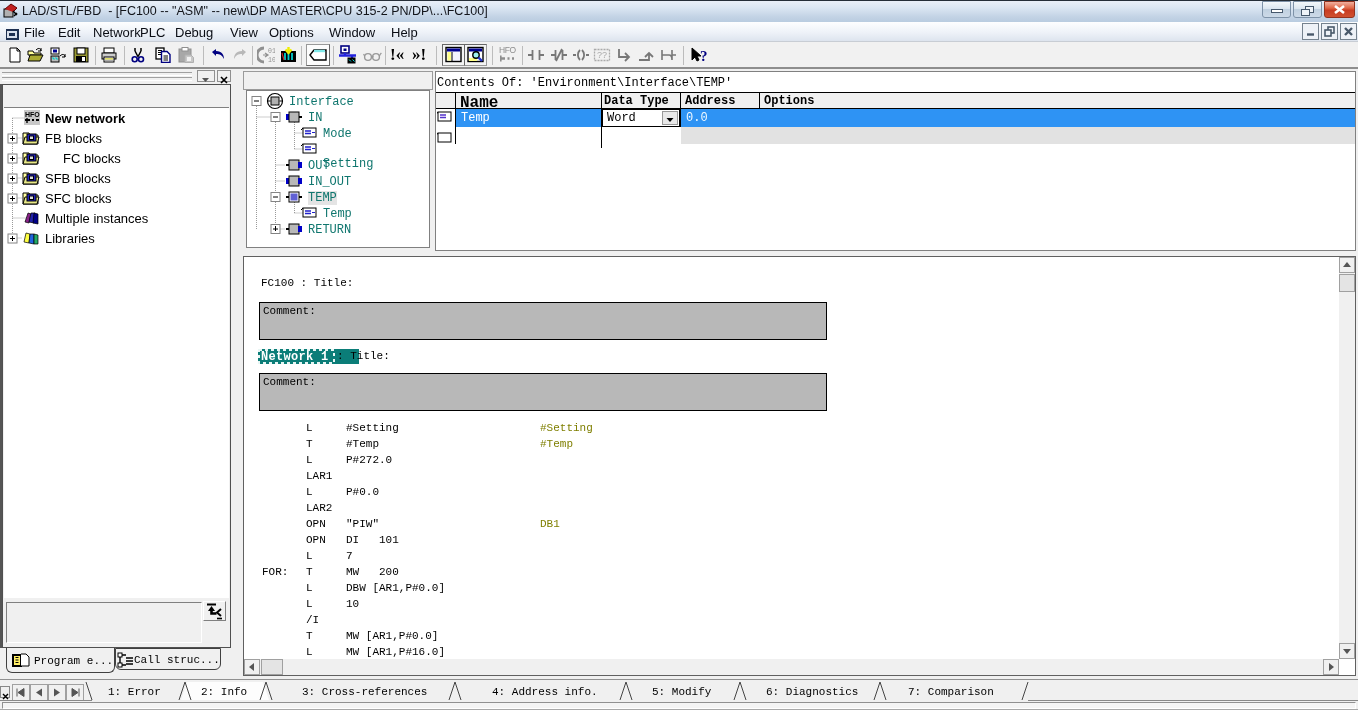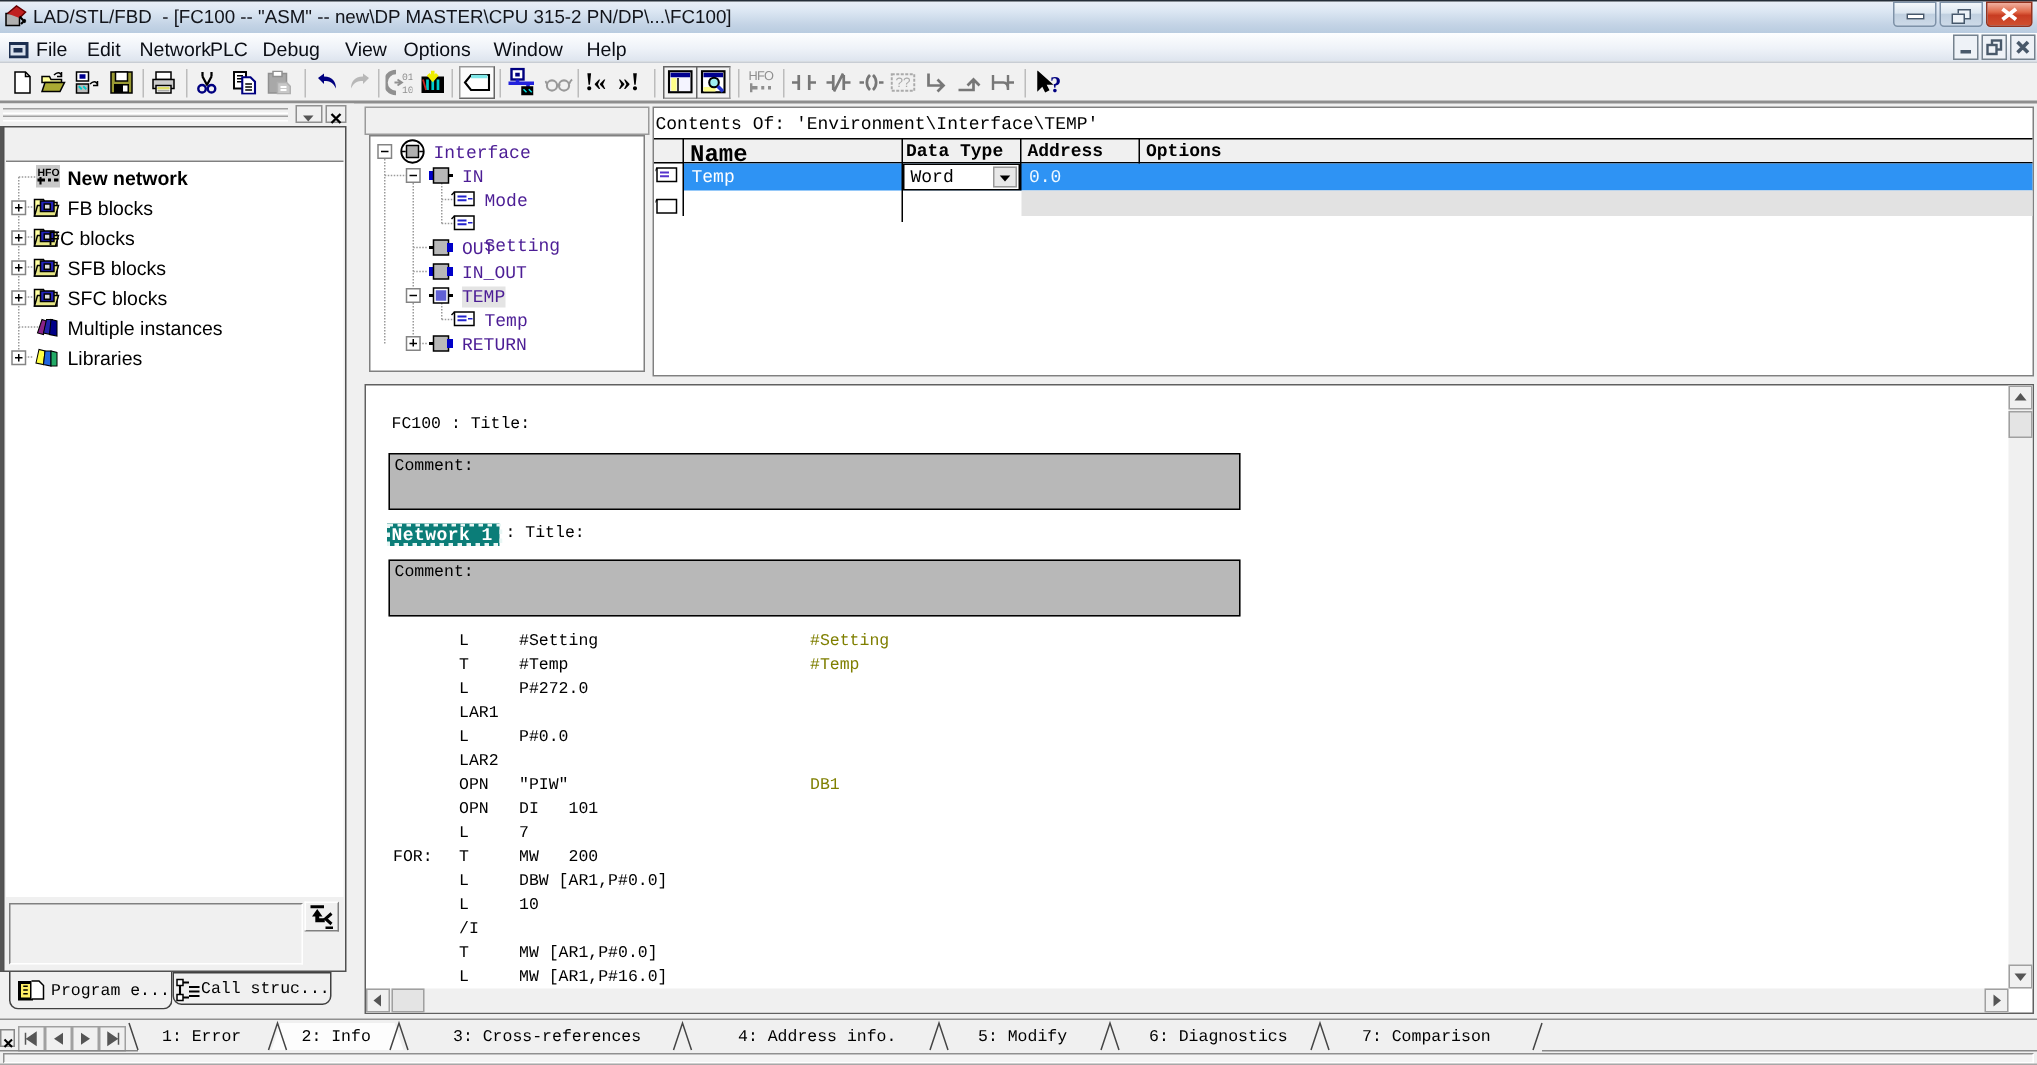--- a/index.html
+++ b/index.html
@@ -41,21 +41,21 @@
 #lfoot{left:6px;top:602px;width:196px;height:41px;background:#f0f0f0;
   border:1px solid #808080;border-bottom-color:#fff;border-right-color:#fff;box-sizing:border-box;}
 #lfbtn{left:203px;top:601px;width:23px;height:20px;background:#f0f0f0;
   border:1px solid #808080;border-top-color:#fff;border-left-color:#fff;box-sizing:border-box;}
 
 .btab{top:648px;height:25px;background:#f0f0f0;border:1px solid #404040;border-top:none;
   border-radius:0 0 6px 6px;box-sizing:border-box;font-size:12px;white-space:nowrap;}
 
 #ipanetop{left:243px;top:71px;width:190px;height:19px;background:#f0f0f0;border:1px solid #9a9a9a;box-sizing:border-box;}
 #ipane{left:246px;top:90px;width:184px;height:158px;background:#fff;border:1px solid #808080;box-sizing:border-box;}
-.irow{position:absolute;font-size:12px;font-family:"Liberation Mono",monospace;color:#4c1d95;}
+.irow{position:absolute;font-size:12px;font-family:"Liberation Mono",monospace;color:#0f766e;}
 
 #tpane{left:435px;top:71px;width:921px;height:180px;background:#fff;border:1px solid #808080;box-sizing:border-box;}
 
 #epane{left:243px;top:256px;width:1113px;height:420px;background:#fff;border:1px solid #606060;box-sizing:border-box;}
 .code{position:absolute;font-family:"Liberation Mono",monospace;font-size:11px;color:#000;white-space:pre;}
 .olive{color:#7f7f00;}
 
 .sb{background:#f0f0f0;}
 .sbtn{position:absolute;background:#f0f0f0;border:1px solid #a0a0a0;box-sizing:border-box;
   font-size:8px;color:#404040;text-align:center;}
@@ -326,21 +326,21 @@
       <path d="M9 13 l1 -10 l4 1 l0 10 z" fill="#000088" stroke="#000" stroke-width="0.7"></path>
     </g>
  <g transform="translate(22,123)">
       <path d="M0 12 l2 -9 l4 1 l-1 9 z" fill="#ffff44" stroke="#000" stroke-width="0.7"></path>
       <path d="M5 13 l1 -9 l4 0 l0 10 z" fill="#2266dd" stroke="#000" stroke-width="0.7"></path>
       <path d="M10 14 l0 -10 l4 1 l0 9 z" fill="#22aa66" stroke="#000" stroke-width="0.7"></path>
     </g>
 </svg>
 <div class="abs trow" style="left:45px;top:111px;font-weight:bold;">New network</div>
 <div class="abs trow" style="left:45px;top:131px;">FB blocks</div>
-<div class="abs trow" style="left:32px;top:151px;">FC blocks</div>
+<div class="abs trow" style="left:63px;top:151px;">FC blocks</div>
 <div class="abs trow" style="left:45px;top:171px;">SFB blocks</div>
 <div class="abs trow" style="left:45px;top:191px;">SFC blocks</div>
 <div class="abs trow" style="left:45px;top:211px;">Multiple instances</div>
 <div class="abs trow" style="left:45px;top:231px;">Libraries</div>
 <div class="abs" id="lfoot"></div>
 <div class="abs" id="lfbtn"><svg width="21" height="18">
       <path d="M3 2.5 h9" stroke="#000" stroke-width="2"></path>
       <path d="M7.5 4 l-3.5 5 h7 z" fill="#000"></path>
       <path d="M7.5 8 v3.5 h5" stroke="#000" stroke-width="2.6" fill="none"></path>
       <path d="M17 7 l-4 3.5 l4 3.5" stroke="#000" stroke-width="2" fill="none"></path>
@@ -481,21 +481,21 @@
       <rect x="1" y="1" width="13" height="9" fill="#fff" stroke="#000"></rect>
       <path d="M1 1 l-1.5 2" stroke="#000"></path>
     </g>
 </svg>
 
 <div class="abs" id="epane"></div>
 <div class="abs code" style="left:261px;top:277px;">FC100 : Title:</div>
 <div class="abs" style="left:259px;top:302px;width:568px;height:38px;background:#b8b8b8;border:1px solid #000;box-sizing:border-box;">
     <span class="code" style="left:3px;top:2px;">Comment:</span>
   </div>
-<div class="abs" style="left:258px;top:349px;width:75px;height:15px;background:#0b7d78;">
+<div class="abs" style="left:258px;top:349px;width:101px;height:15px;background:#0b7d78;">
 <svg width="77" height="15" style="position:absolute;left:0;top:0;">
       <rect x="1" y="1" width="75" height="13" fill="none" stroke="#e8f6f4" stroke-width="2" stroke-dasharray="3 3"></rect>
     </svg>
 <span class="code" style="left:3px;top:1px;color:#fff;font-weight:bold;font-size:12px;letter-spacing:0.3px;">Network 1</span>
   </div>
 <div class="abs code" style="left:337px;top:350px;">: Title:</div>
 <div class="abs" style="left:259px;top:373px;width:568px;height:38px;background:#b8b8b8;border:1px solid #000;box-sizing:border-box;">
     <span class="code" style="left:3px;top:2px;">Comment:</span>
   </div>
 <div class="abs code" style="left:306px;top:422px;">L</div>

